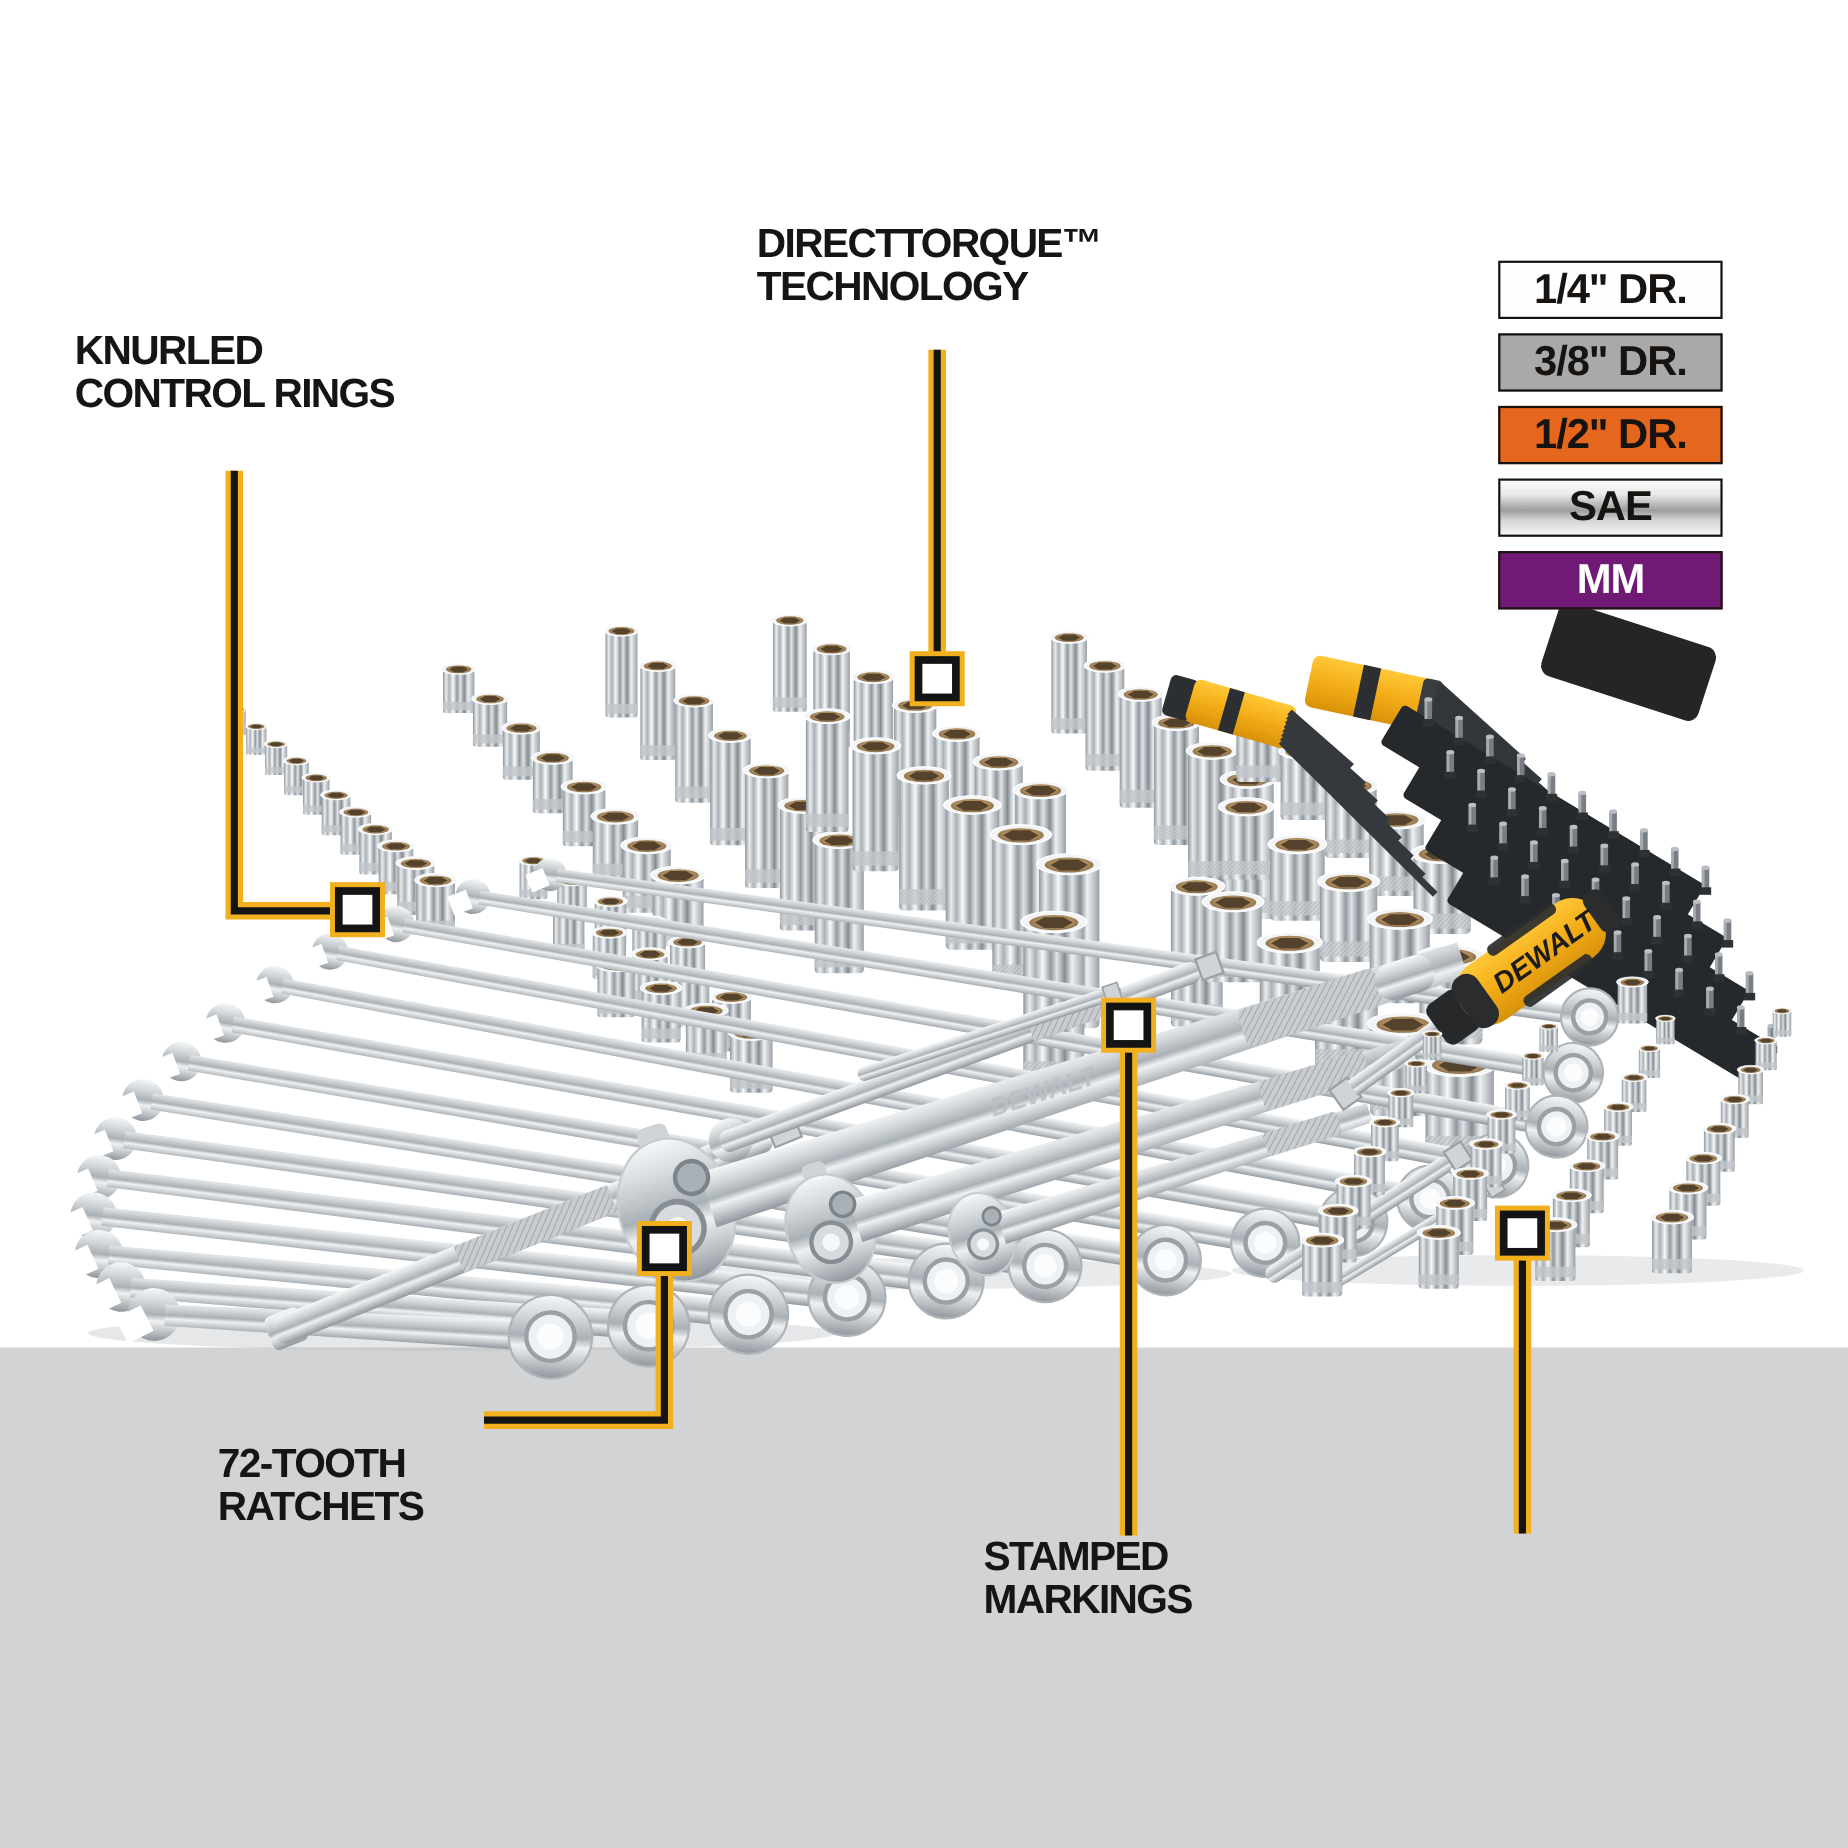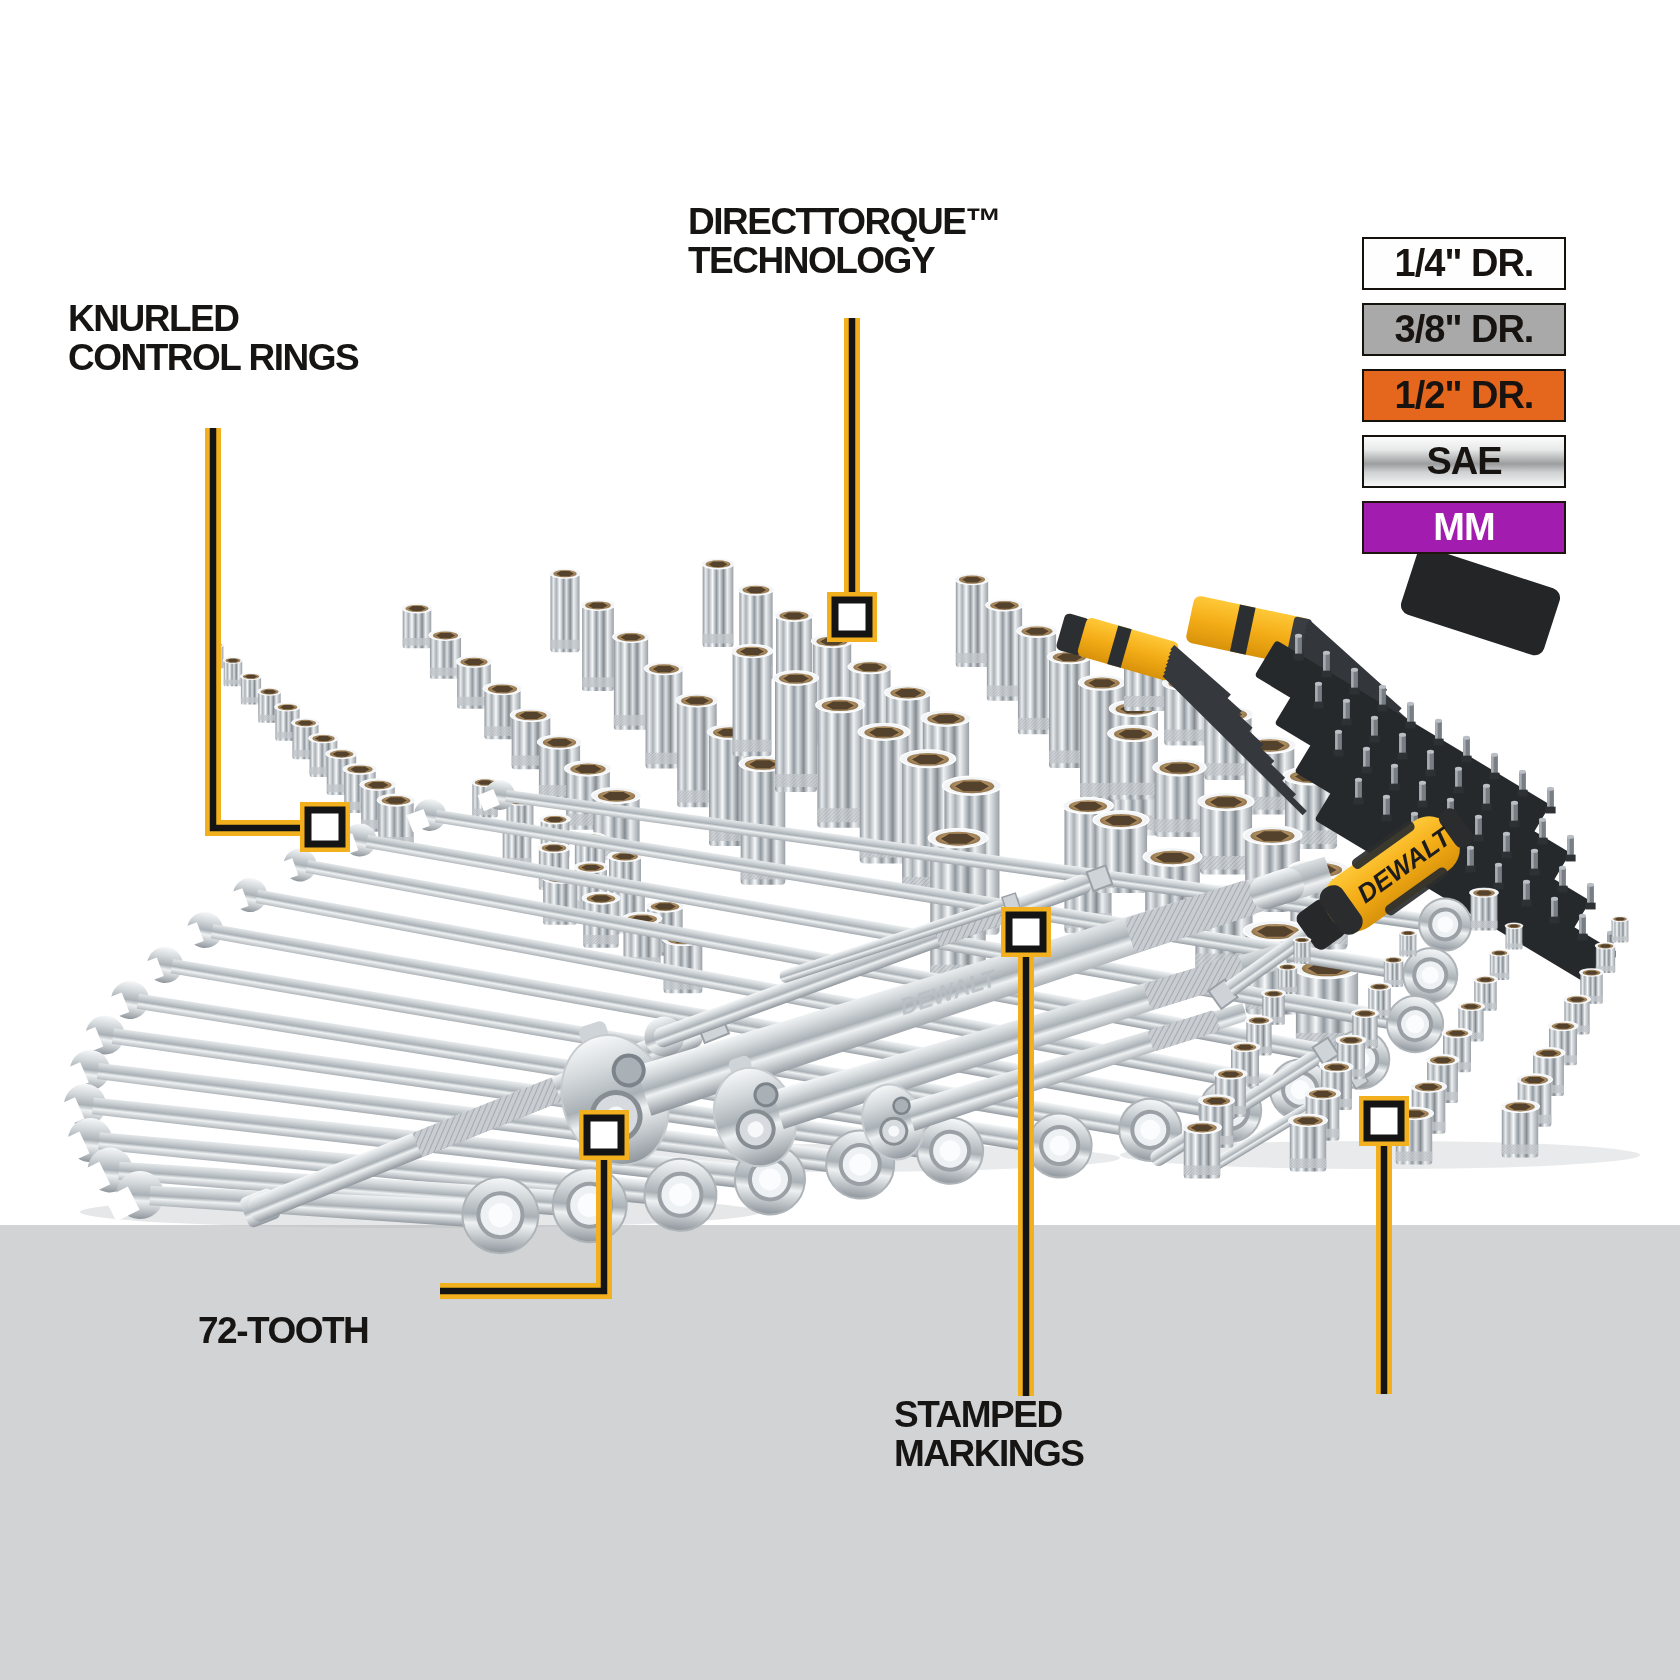--- a/index.html
+++ b/index.html
@@ -11,21 +11,21 @@
   .callout{position:absolute;z-index:3;color:#171513;font-weight:bold;font-size:37px;
            line-height:1.05;letter-spacing:-1.5px;white-space:nowrap;}
   .badges{position:absolute;left:1362px;top:237px;width:204px;z-index:3;}
   .badge{width:204px;height:53px;margin-bottom:13px;display:flex;align-items:center;justify-content:center;
          font-weight:bold;font-size:38px;letter-spacing:-1px;color:#171310;
          border:2px solid #15110d;box-sizing:border-box;}
   .badge.b1{background:#fefefe;}
   .badge.b2{background:#a9a9a9;}
   .badge.b3{background:#e5671d;}
   .badge.b4{background:linear-gradient(180deg,#fbfbfb 0%,#e9eaea 25%,#9b9d9e 55%,#cfd1d2 72%,#f6f6f6 100%);}
-  .badge.b5{background:#a21caf;color:#ffffff;border-color:#20150e;}
+  .badge.b5{background:#701a75;color:#ffffff;border-color:#20150e;}
 </style>
 </head>
 <body>
 
 <div class="canvas">
   <div class="gray-band"></div>
 
   <svg class="scene" width="1680" height="1680" viewBox="0 0 1680 1680">
     <defs>
       <linearGradient id="chrV" x1="0" y1="0" x2="1" y2="0">
@@ -530,20 +530,21 @@
   <div class="callout" style="left:68px;top:300px;">
     <div>KNURLED</div>
     <div>CONTROL RINGS</div>
   </div>
   <div class="callout" style="left:688px;top:203px;">
     <div>DIRECTTORQUE™</div>
     <div>TECHNOLOGY</div>
   </div>
   <div class="callout" style="left:198px;top:1312px;">
     <div>72-TOOTH</div>
+    <div>RATCHETS</div>
   </div>
   <div class="callout" style="left:894px;top:1396px;">
     <div>STAMPED</div>
     <div>MARKINGS</div>
   </div>
 
   <div class="badges">
     <div class="badge b1">
         <span>1/4" DR.</span>
       </div>

